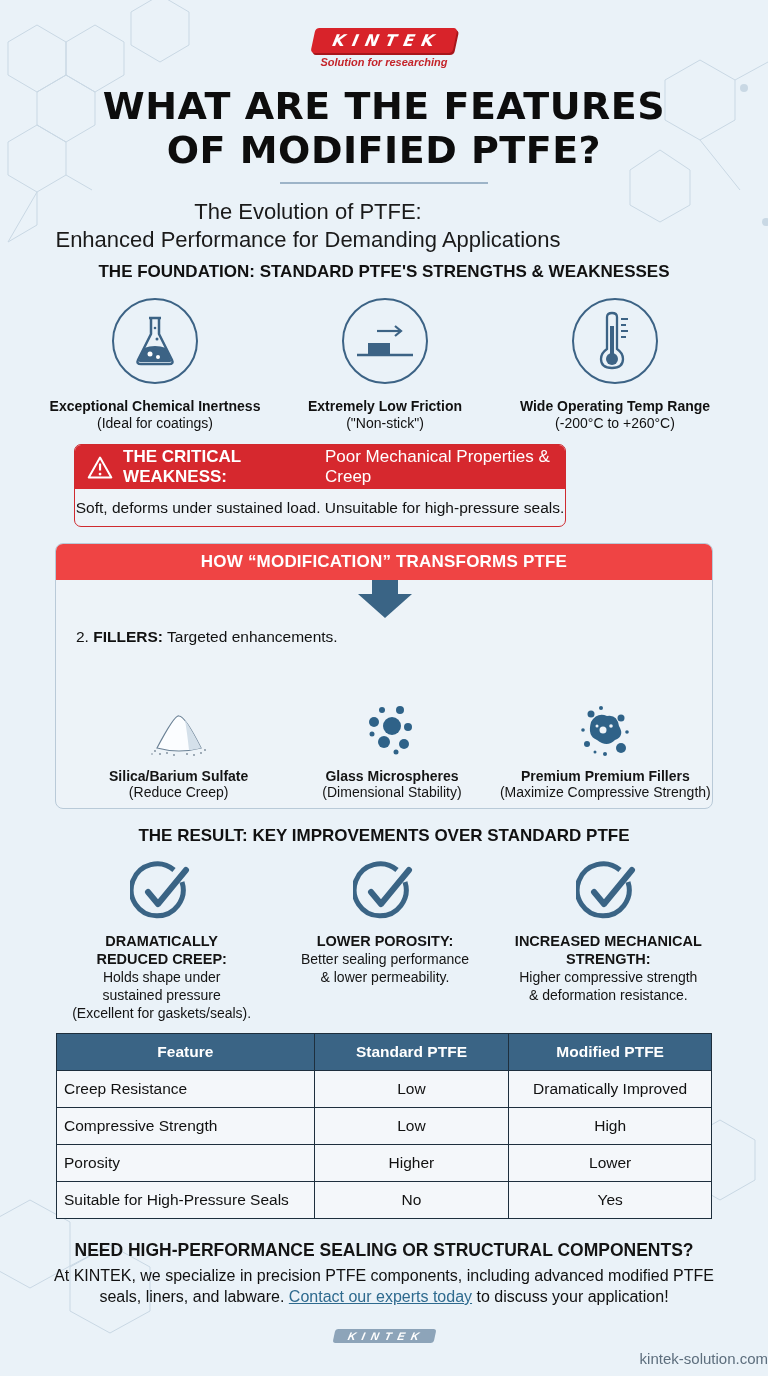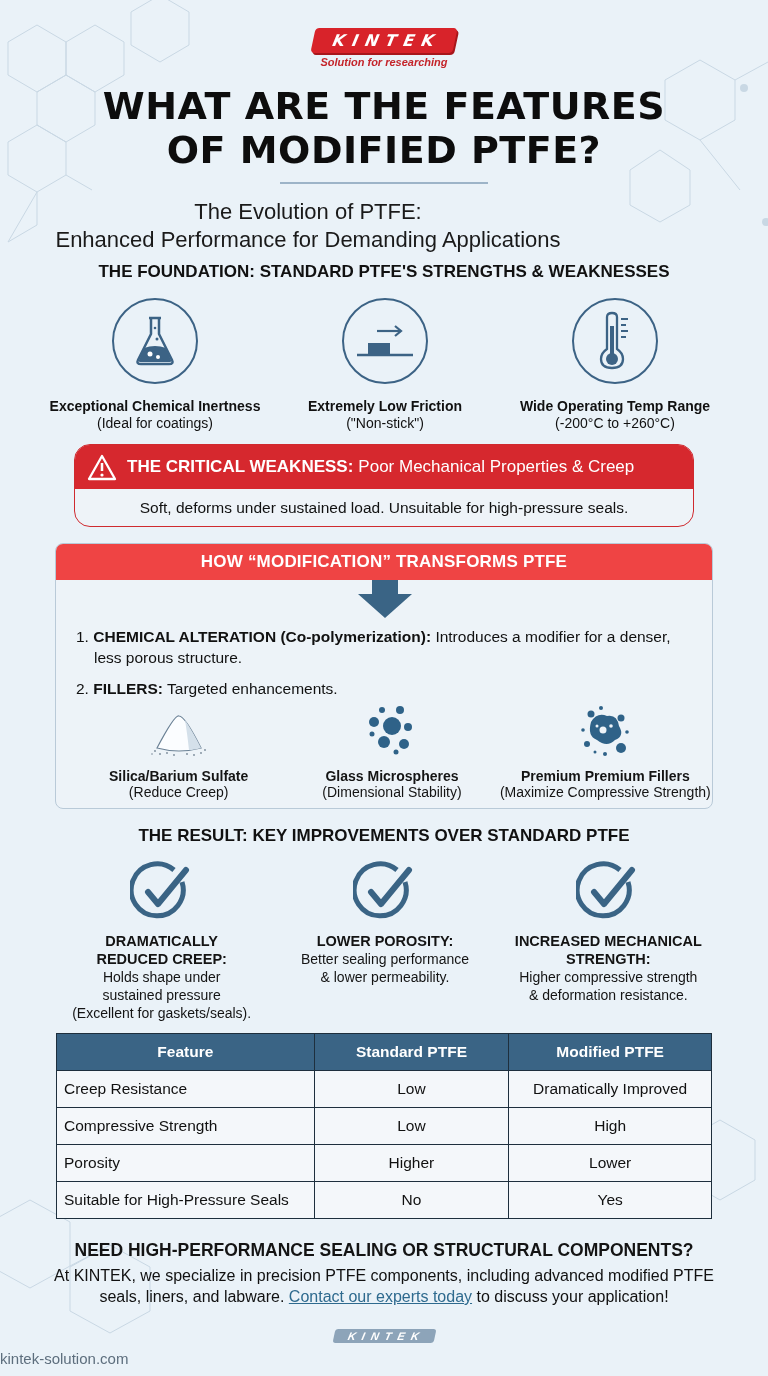--- a/index.html
+++ b/index.html
@@ -44,21 +44,21 @@
   .features { position: absolute; top: 298px; left: 40px; width: 690px; display: flex; justify-content: space-between; }
   .feature { width: 230px; text-align: center; }
   .feature-circle {
     width: 86px; height: 86px; margin: 0 auto; border: 2.5px solid #3c6385; border-radius: 50%;
     display: flex; align-items: center; justify-content: center;
   }
   .feature-title { margin-top: 14px; font-weight: bold; font-size: 14px; color: #111; }
   .feature-sub { font-size: 14px; color: #111; margin-top: 1px; }
 
   
-  .weakness { position: absolute; top: 444px; left: 74px; width: 620px; height: 83px; border: 1.5px solid #cf2a2f; border-radius: 16px; overflow: hidden; background: #eef3f8; }
+  .weakness { position: absolute; top: 444px; left: 74px; width: 492px; height: 83px; border: 1.5px solid #cf2a2f; border-radius: 7px; overflow: hidden; background: #eef3f8; }
   .weakness-head {
     background: #d6282e; height: 44px; display: flex; align-items: center; padding-left: 12px;
     color: #fff; font-size: 17px;
   }
   .weakness-head b { margin: 0 5px 0 10px; }
   .weakness-body { text-align: center; font-size: 15.5px; color: #111; padding-top: 10px; }
 
   
   .mod-box {
     position: absolute; top: 543px; left: 55px; width: 658px; height: 266px;
@@ -99,21 +99,21 @@
 
   
   .cta-title { position: absolute; top: 1240px; left: 0; width: 768px; text-align: center; font-weight: bold; font-size: 17.5px; }
   .cta-text { position: absolute; top: 1265px; left: 40px; width: 688px; text-align: center; font-size: 16px; line-height: 21px; color: #111; }
   .cta-link { color: #2e6a8e; text-decoration: underline; cursor: pointer; }
   .footer-logo { position: absolute; top: 1326px; left: 0; width: 768px; text-align: center; }
   .footer-badge {
     display: inline-block; background: #8da4b9; color: #fff; font-weight: bold; font-style: italic;
     font-size: 11px; letter-spacing: 6px; padding: 1px 10px 1px 14px; border-radius: 3px; transform: skewX(-12deg);
   }
-  .footer-url { position: absolute; top: 1350px; left: 0; width: 768px; text-align: left; font-size: 15px; color: #5d6e7d; }
+  .footer-url { position: absolute; top: 1350px; left: 0; width: 768px; text-align: right; font-size: 15px; color: #5d6e7d; }
 </style>
 </head>
 <body>
 
 <svg class="bg-pattern" width="768" height="1376" viewBox="0 0 768 1376">
   <g fill="none" stroke="#c9d8e4" stroke-width="1">
     <polygon points="37,25 66,42 66,75 37,92 8,75 8,42"></polygon>
     <polygon points="95,25 124,42 124,75 95,92 66,75 66,42"></polygon>
     <polygon points="66,75 95,92 95,125 66,142 37,125 37,92"></polygon>
     <polygon points="37,125 66,142 66,175 37,192 8,175 8,142"></polygon>
@@ -209,25 +209,20 @@
     </div>
     <div class="weakness-body">Soft, deforms under sustained load. Unsuitable for high-pressure seals.</div>
   </div>
 
   <div class="mod-box">
     <div class="mod-head">HOW “MODIFICATION” TRANSFORMS PTFE</div>
     <svg class="mod-arrow" width="54" height="38" viewBox="0 0 54 38">
       <path d="M14 0 H40 V14 H54 L27 38 L0 14 H14 Z" fill="#3a6485"></path>
     </svg>
     <div class="mod-list">
-      <div class="item">
-        <span>1.</span>
-        <b>CHEMICAL ALTERATION (Co-polymerization):</b>
-        <span>Introduces a modifier for a denser, less porous structure.</span>
-      </div>
       <div class="item">
         <span>2.</span>
         <b>FILLERS:</b>
         <span>Targeted enhancements.</span>
       </div>
     </div>
     <div class="fillers">
       <div class="filler">
         <div class="filler-icon">
           <svg width="64" height="46" viewBox="0 0 64 46">

